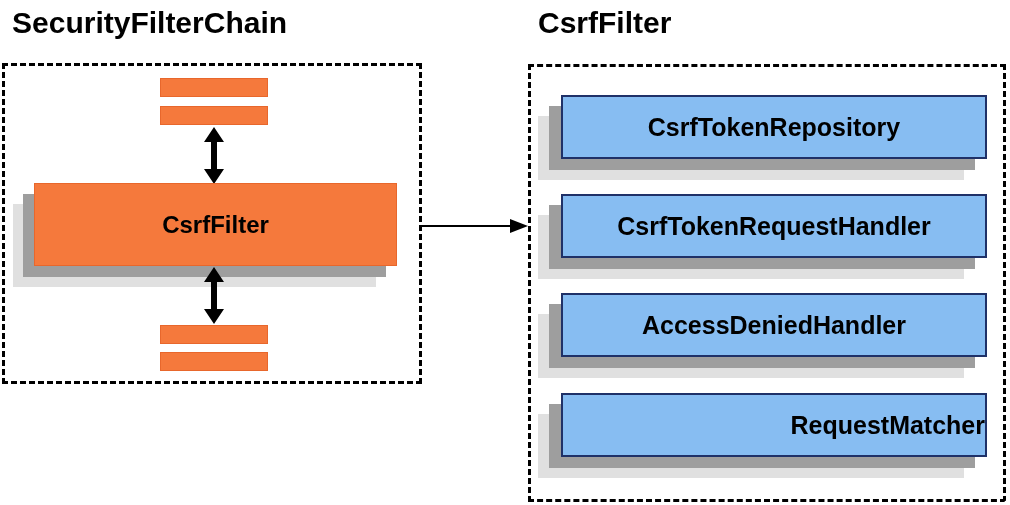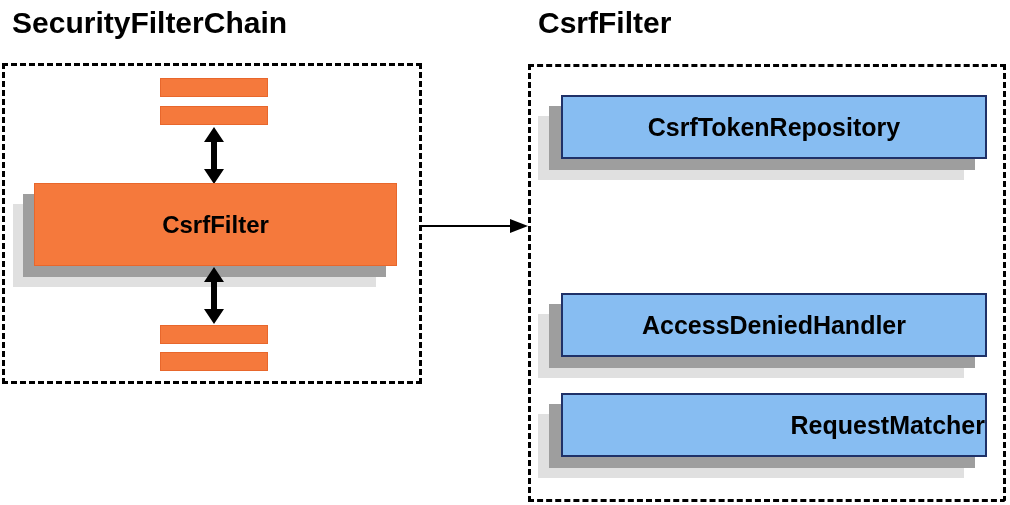--- a/index.html
+++ b/index.html
@@ -104,20 +104,23 @@
     <line x1="0" y1="9" x2="90" y2="9" stroke="#000" stroke-width="2"></line>
     <polygon points="88,2 106,9 88,16" fill="#000"></polygon>
   </svg>
 
   <div class="dashed-box" style="left:528px; top:64px; width:478px; height:438px;"></div>
 
   <div class="component-box" style="top:95px;">
     <span>CsrfTokenRepository</span>
   </div>
 
+  <div class="component-box" style="top:194px;">
+    <span>CsrfTokenRequestHandler</span>
+  </div>
 
   <div class="component-box" style="top:293px;">
     <span>AccessDeniedHandler</span>
   </div>
 
   <div class="component-box" style="top:393px;justify-content:flex-end;">
     <span>RequestMatcher</span>
   </div>
 
 </div>

